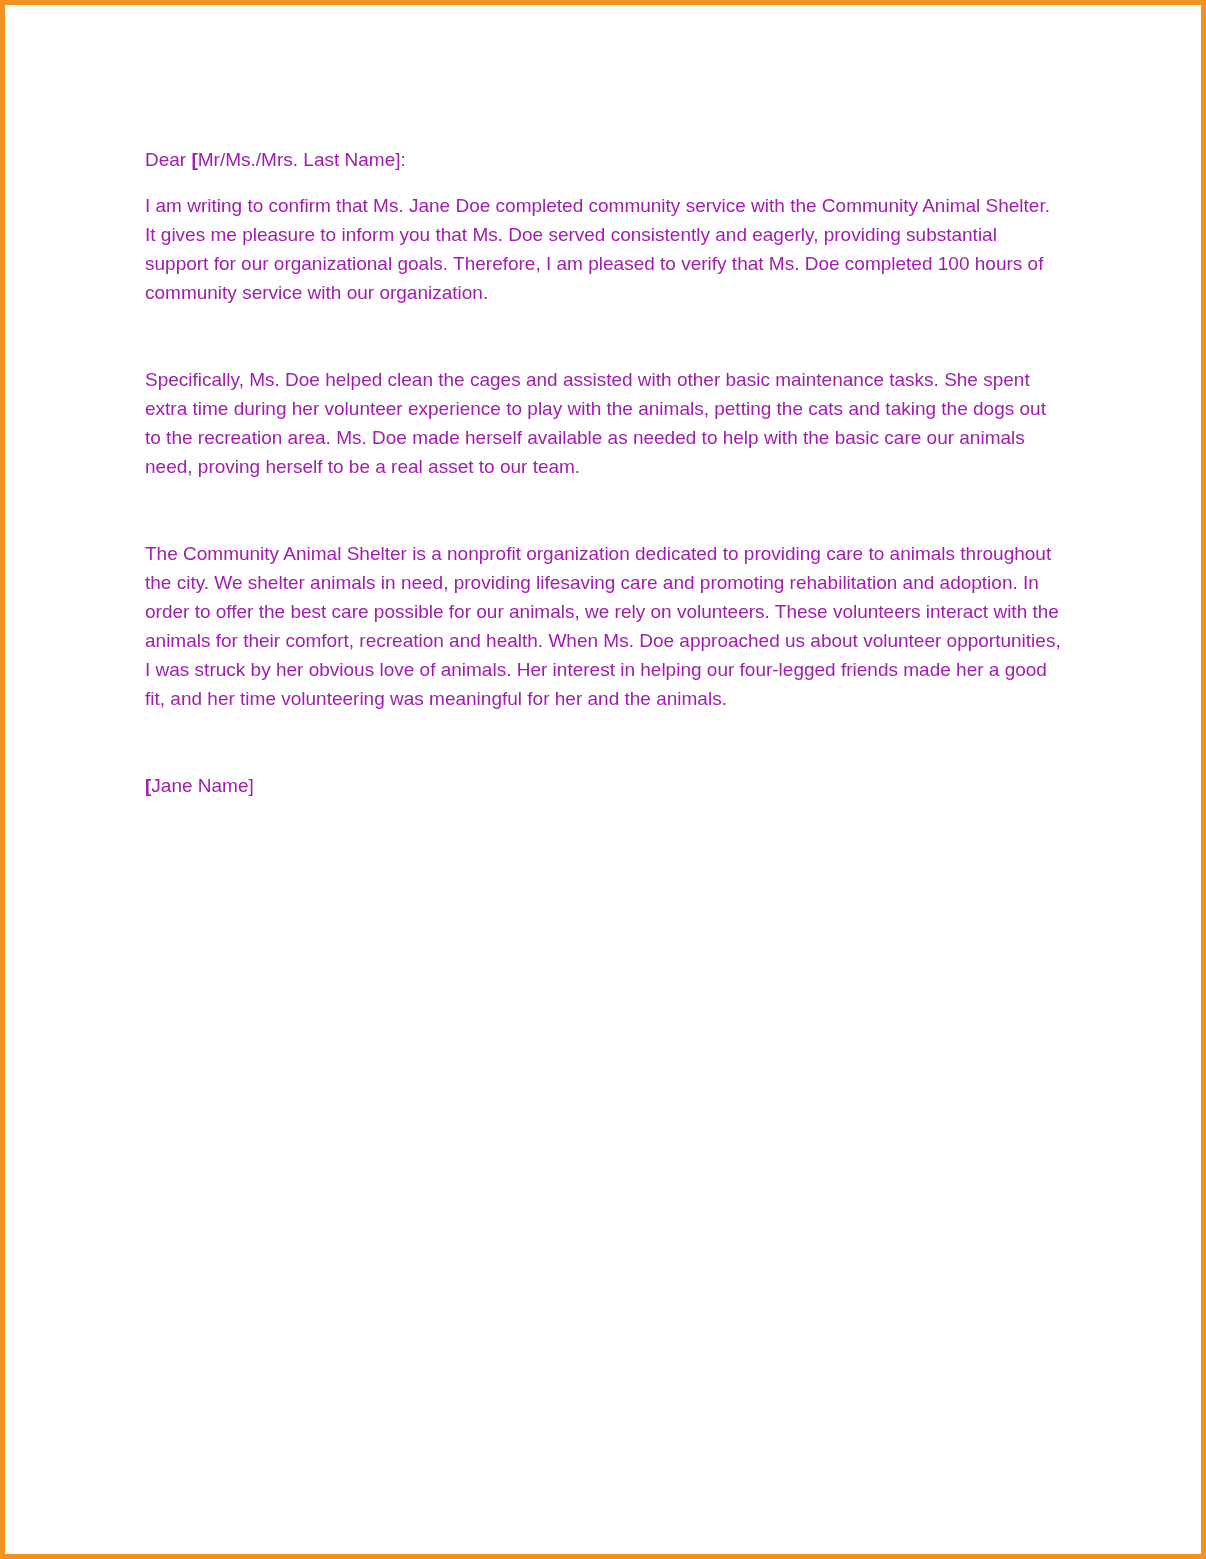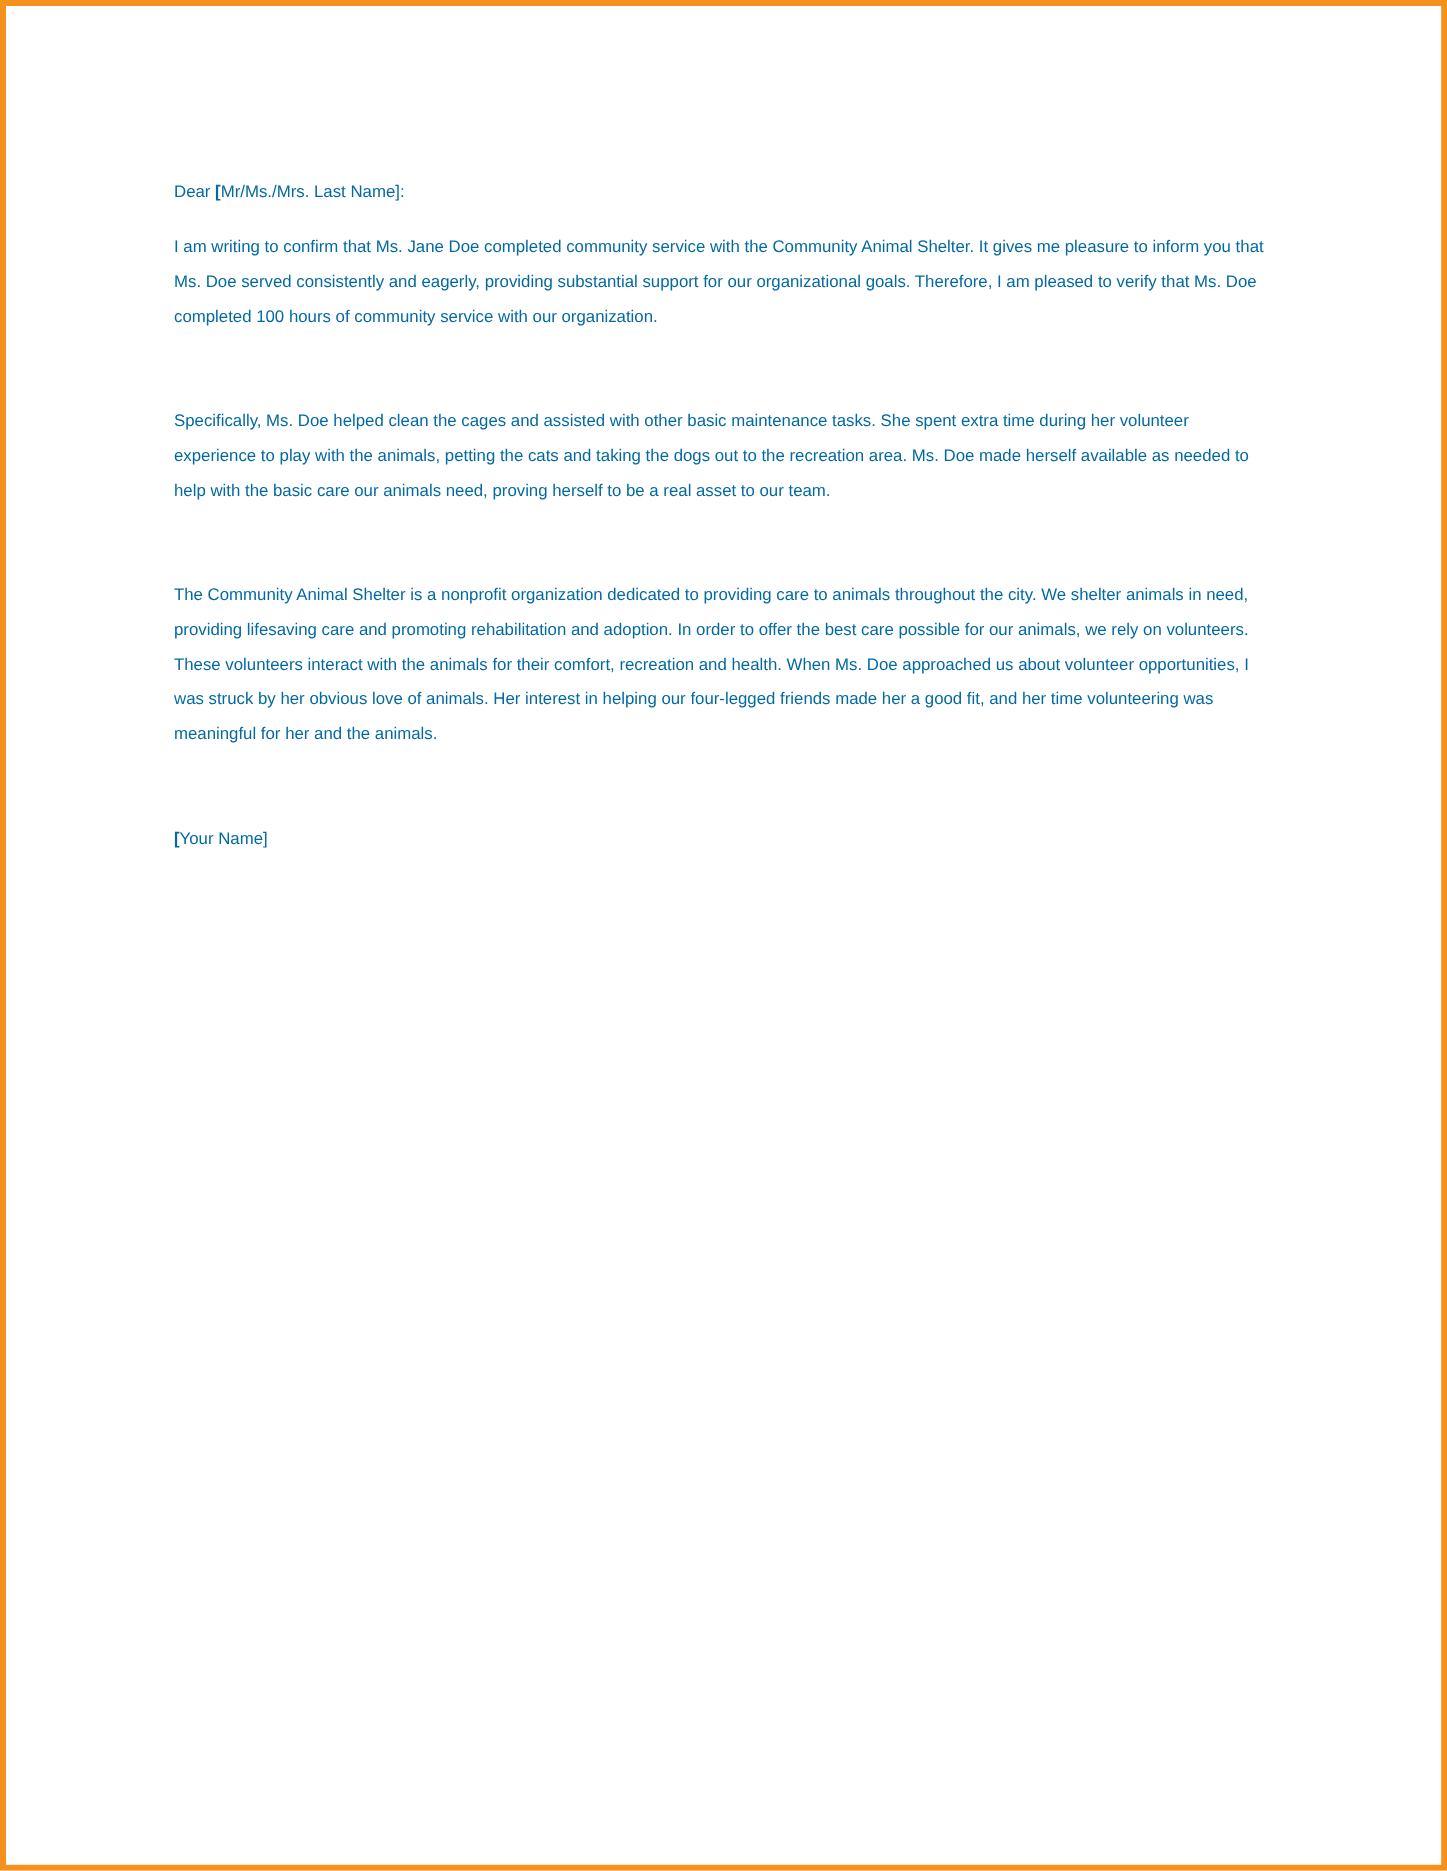--- a/index.html
+++ b/index.html
@@ -25,24 +25,24 @@
   }
   h1.doc-title {
     font-size: 27px;
     line-height: 36px;
     font-weight: 700;
     color: #111111;
     margin: 0 0 22px 0;
     letter-spacing: 0.2px;
   }
   p {
-    font-size: 14px;
+    font-size: 19px;
     line-height: 29px;
     margin: 0 0 58px 0;
-    color: #0369a1;
+    color: #a21caf;
   }
   p.salutation {
     margin: 0 0 17px 0;
   }
   .bold {
     font-weight: 700;
   }
   p.signoff, p.placeholder {
     margin: 0 0 58px 0;
   }
@@ -61,16 +61,16 @@
 
     <p class="body-paragraph">I am writing to confirm that Ms. Jane Doe completed community service with the Community Animal Shelter. It gives me pleasure to inform you that Ms. Doe served consistently and eagerly, providing substantial support for our organizational goals. Therefore, I am pleased to verify that Ms. Doe completed 100 hours of community service with our organization.</p>
 
     <p class="body-paragraph">Specifically, Ms. Doe helped clean the cages and assisted with other basic maintenance tasks. She spent extra time during her volunteer experience to play with the animals, petting the cats and taking the dogs out to the recreation area. Ms. Doe made herself available as needed to help with the basic care our animals need, proving herself to be a real asset to our team.</p>
 
     <p class="body-paragraph">The Community Animal Shelter is a nonprofit organization dedicated to providing care to animals throughout the city. We shelter animals in need, providing lifesaving care and promoting rehabilitation and adoption. In order to offer the best care possible for our animals, we rely on volunteers. These volunteers interact with the animals for their comfort, recreation and health. When Ms. Doe approached us about volunteer opportunities, I was struck by her obvious love of animals. Her interest in helping our four-legged friends made her a good fit, and her time volunteering was meaningful for her and the animals.</p>
 
 
 
 
-    <p class="placeholder"><span class="bold">[</span><span>Your Name]</span></p>
+    <p class="placeholder"><span class="bold">[</span><span>Jane Name]</span></p>
 
   </div>
 </div>
 
 </body></html>

